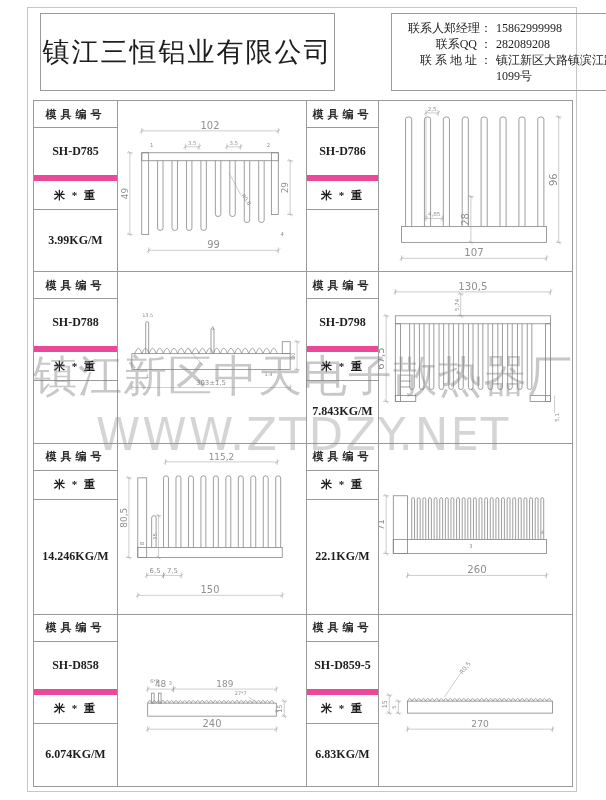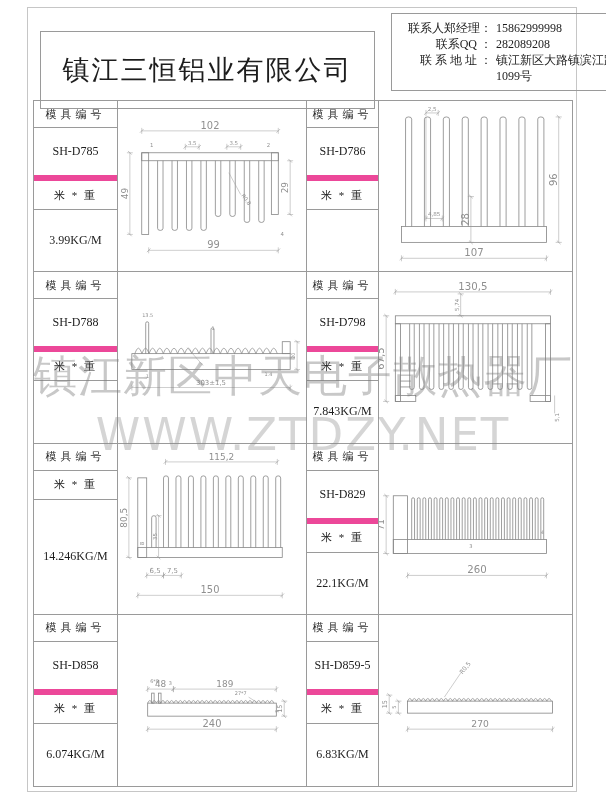--- a/index.html
+++ b/index.html
@@ -1,32 +1,32 @@
 <!DOCTYPE html>
 <html><head>
 <meta charset="utf-8">
 <style>
   html,body{margin:0;padding:0;background:#fff;}
   .page{position:relative;width:606px;height:800px;background:#ffffff;overflow:hidden;
         font-family:"Liberation Serif","DejaVu Serif",serif;color:#1d1d1d;}
   .frame{position:absolute;left:27px;top:7px;width:550px;height:785px;border:1px solid #c6c6c6;box-sizing:border-box;}
-  .company-box{position:absolute;left:40px;top:31px;width:335px;height:78px;border:1px solid #9a9a9a;
+  .company-box{position:absolute;left:40px;top:13px;width:295px;height:78px;border:1px solid #9a9a9a;
                box-sizing:border-box;display:flex;align-items:center;justify-content:center;}
   .company-name{font-size:27px;letter-spacing:2px;font-weight:500;}
   .contact-box{position:absolute;left:343px;top:13px;width:222px;height:78px;border:1px solid #9a9a9a;
                box-sizing:border-box;padding:6px 4px 0 4px;font-size:12px;line-height:16px;margin-left:48px;}
   .c-row{white-space:nowrap;}
   .c-label{display:inline-block;width:96px;text-align:right;}
   .c-val{padding-left:4px;}
   .grid{position:absolute;left:33px;top:100px;width:540px;height:687px;border:1px solid #9a9a9a;
         box-sizing:border-box;display:grid;grid-template-columns:84px 189px 72px 194px;grid-template-rows:repeat(4,1fr);}
   .cell{border-right:1px solid #9a9a9a;border-bottom:1px solid #9a9a9a;box-sizing:border-box;position:relative;}
   .cell.no-r{border-right:none;}
   .cell.no-b{border-bottom:none;}
-  .label-cell{display:flex;flex-direction:column;}
+  .label-cell{display:flex;flex-direction:column;font-weight:bold;}
   .sub{display:flex;align-items:center;justify-content:center;box-sizing:border-box;}
   .sub.mold-head{height:27px;border-bottom:1px solid #9a9a9a;font-size:11px;letter-spacing:4px;color:#2a2a2a;}
   .sub.code{height:53px;border-bottom:6px solid #ec4899;font-size:12px;text-align:center;}
   .sub.wt-head{height:29px;border-bottom:1px solid #9a9a9a;font-size:11px;letter-spacing:2px;}
   .sub.weight{flex:1;font-size:12px;}
   .draw-cell svg{position:absolute;left:0;top:0;width:100%;height:100%;}
   .wm{position:absolute;left:28px;width:550px;text-align:center;pointer-events:none;z-index:5;white-space:nowrap;}
   .wm1{top:347px;font-size:44px;letter-spacing:1px;color:rgba(125,125,125,0.42);font-family:"Liberation Serif","DejaVu Serif",serif;}
   .wm2{top:408px;font-size:45px;letter-spacing:2px;color:rgba(135,135,135,0.35);font-family:"DejaVu Sans","Liberation Sans",sans-serif;}
 </style>
@@ -300,21 +300,20 @@
           <line x1="20" y1="152" x2="166" y2="152" stroke="#9c9c9c" stroke-width="0.5"></line>
           <line x1="20" y1="149" x2="20" y2="155" stroke="#9c9c9c" stroke-width="0.5"></line>
           <line x1="18.2" y1="153.8" x2="21.8" y2="150.2" stroke="#9c9c9c" stroke-width="0.6"></line>
           <line x1="166" y1="149" x2="166" y2="155" stroke="#9c9c9c" stroke-width="0.5"></line>
           <line x1="164.2" y1="153.8" x2="167.8" y2="150.2" stroke="#9c9c9c" stroke-width="0.6"></line>
           <text x="93" y="150" fill="#8f8f8f" font-size="10" text-anchor="middle" font-family="&quot;DejaVu Sans&quot;,sans-serif">150</text>
         </svg>
       </div>
       <div class="cell label-cell">
         <div class="sub mold-head">模具编号</div>
-        <div class="sub code">SH-D829</div>
         <div class="sub wt-head">米 * 重</div>
         <div class="sub weight">22.1KG/M</div>
       </div>
       <div class="cell draw-cell no-r">
         <svg viewBox="0 0 190 171" preserveAspectRatio="none">
           <rect x="14" y="52" width="14" height="58" fill="none" stroke="#868686" stroke-width="0.8"></rect>
           <rect x="14" y="96" width="150" height="14" fill="none" stroke="#868686" stroke-width="0.8"></rect>
           <path d="M 32 96 L 32 55.4 Q 32 54 33.4 54 Q 34.8 54 34.8 55.4 L 34.8 96" fill="none" stroke="#868686" stroke-width="0.8"></path>
           <path d="M 37.5 96 L 37.5 55.4 Q 37.5 54 38.9 54 Q 40.3 54 40.3 55.4 L 40.3 96" fill="none" stroke="#868686" stroke-width="0.8"></path>
           <path d="M 43 96 L 43 55.4 Q 43 54 44.4 54 Q 45.8 54 45.8 55.4 L 45.8 96" fill="none" stroke="#868686" stroke-width="0.8"></path>

